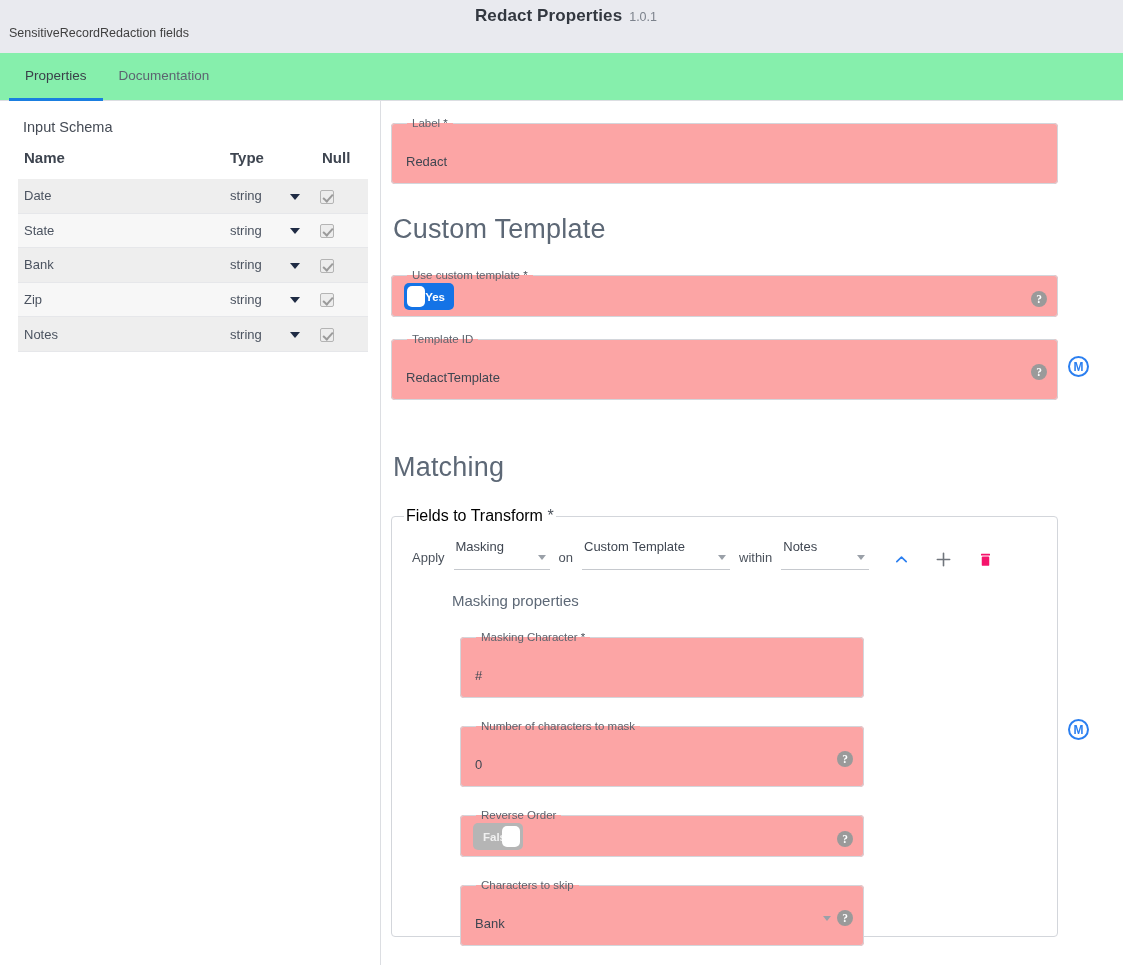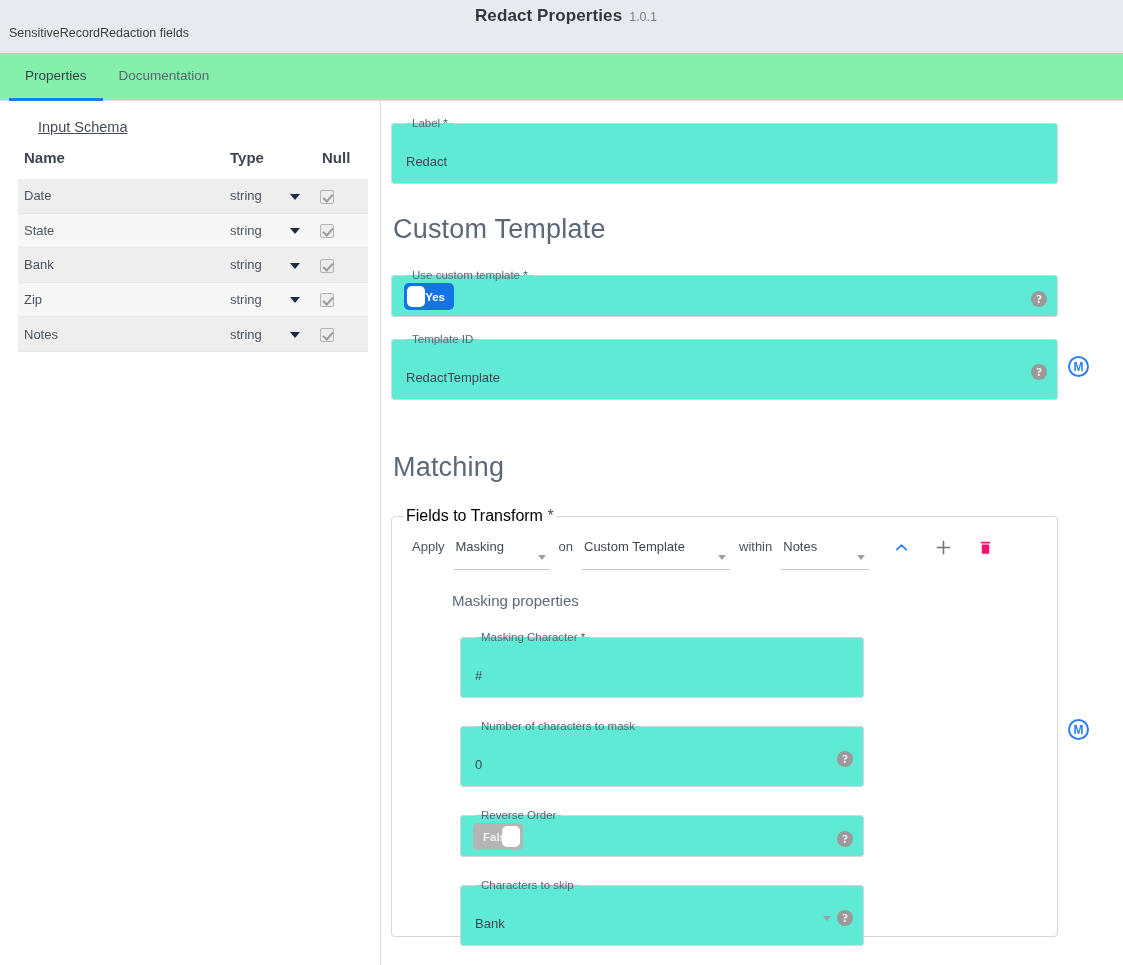--- a/index.html
+++ b/index.html
@@ -61,21 +61,21 @@
 
   
   .left-pane {
     width: 381px;
     border-right: 1px solid #dcdee2;
     padding: 18px 12px 0 18px;
     background: #fff;
   }
   .schema-title {
     font-size: 14.5px; color: #454b55;
-    margin: 0 0 14px 20px; font-weight: normal; text-decoration: underline;
+    margin: 0 0 14px 5px; font-weight: normal;
   }
   table.schema { width: 100%; border-collapse: collapse; }
   table.schema th {
     text-align: left;
     font-size: 15px; font-weight: bold; color: #3e4550;
     padding: 0 0 13px 6px;
   }
   table.schema th.t-type { width: 90px; }
   table.schema th.t-null { width: 54px; text-align: left; padding-left: 8px; }
   table.schema td {
@@ -120,21 +120,21 @@
   }
   .field-row { display: flex; align-items: center; gap: 10px; }
 
   
   fieldset.fld {
     border: 1px solid #d3d6db;
     border-radius: 4px;
     margin: 0;
     padding: 0 12px;
     position: relative;
-    background: #5eead4;
+    background: #fca5a5;
   }
   fieldset.fld > legend {
     font-size: 11.5px;
     color: #5d646e;
     padding: 0 5px;
     margin-left: 3px;
   }
   .req { color: #4a5059; }
   .fld-value {
     font-size: 13px; color: #3f4651;
@@ -195,21 +195,21 @@
 
   
   fieldset.matchbox {
     border: 1px solid #d3d6db;
     border-radius: 4px;
     margin: 0;
     padding: 6px 12px 22px 12px;
     height: 430px;
   }
   .apply-row {
-    display: flex; align-items: flex-start; gap: 9px;
+    display: flex; align-items: flex-end; gap: 9px;
     padding: 8px 0 0 8px;
   }
   .apply-word { font-size: 13px; color: #4b525c; padding-bottom: 5px; }
   .select-underline {
     position: relative;
     border-bottom: 1px solid #c6c9ce;
     min-width: 74px;
     padding: 0 22px 15px 2px;
     font-size: 13px; color: #3f4651;
     cursor: pointer;

